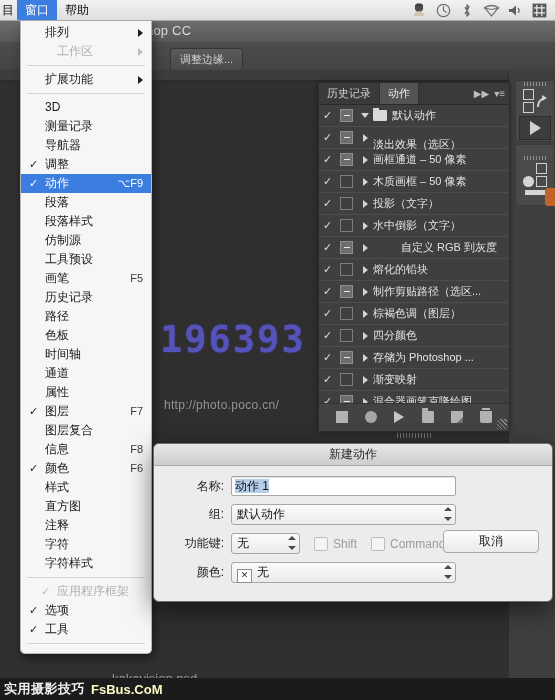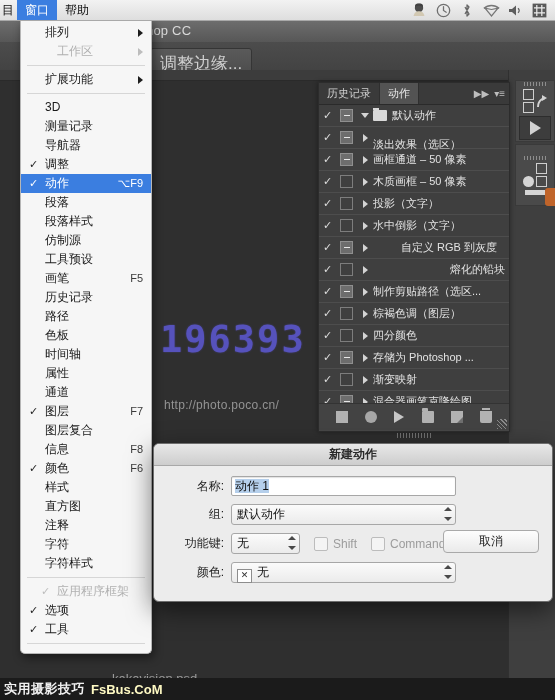--- a/index.html
+++ b/index.html
@@ -41,22 +41,22 @@
   .ps-title-txt {
     position: absolute; left: 146px; top: 23px; font-size: 13px; color: #d9d9d9;
     letter-spacing: .2px;
   }
   .ps-options {
     position: absolute; top: 42px; left: 0; width: 555px; height: 28px;
     background: linear-gradient(to bottom,#4c4c4c,#434343);
     border-bottom: 1px solid #2e2e2e;
   }
   .refine-btn {
-    position: absolute; left: 150px; top: 48px;
-    padding: 3px 9px; font-size: 17px; color: #cfcfcf;
+    position: absolute; left: 170px; top: 48px;
+    padding: 3px 9px; font-size: 11px; color: #cfcfcf;
     background: linear-gradient(to bottom,#5a5a5a,#4a4a4a);
     border: 1px solid #353535; border-radius: 3px;
   }
   .canvas-area {
     position: absolute; top: 70px; left: 0; width: 555px; height: 630px;
     background: #2f2f2f;
   }
   .doc-tabbar {
     position: absolute; top: 70px; left: 0; width: 555px; height: 10px;
     background: #3c3c3c; border-bottom: 1px solid #2a2a2a;
@@ -260,21 +260,20 @@
     box-shadow: 0 8px 26px rgba(0,0,0,.55);
     z-index: 80;
     overflow: hidden;
   }
   .dlg-title {
     height: 21px; line-height: 21px; text-align: center;
     font-size: 12px; color: #2b2b2b;
     background: linear-gradient(to bottom,#e8e8e8,#cdcdcd);
     border-bottom: 1px solid #a8a8a8;
     border-radius: 5px 5px 0 0;
-    font-weight: bold;
   }
   .dlg-body { padding: 10px 22px 0 12px; position: relative; }
   .frow { display: flex; align-items: center; margin-bottom: 8px; }
   .flabel { width: 58px; text-align: right; font-size: 12px; color: #1f1f1f; padding-right: 7px; flex:0 0 auto;}
   .ftext {
     width: 217px; height: 18px; background: #fff;
     border: 1px solid #a7a7a7; border-radius: 2px;
     font-size: 12px; color: #111; padding: 0 3px; line-height:18px;
     box-shadow: inset 0 1px 1px rgba(0,0,0,.12);
   }
@@ -461,21 +460,21 @@
           </div>
         </div>
         <div class="arow">
           <div class="c-check">✓</div>
           <div class="c-box">
             <div class="mini off"></div>
           </div>
           <div class="c-tri">
             <div class="tri"></div>
           </div>
-          <div class="c-lbl" style="display: flex; align-items: center; justify-content: flex-end;">
+          <div class="c-lbl" style="display: flex; align-items: center;">
             <span>熔化的铅块</span>
           </div>
         </div>
         <div class="arow">
           <div class="c-check">✓</div>
           <div class="c-box">
             <div class="mini on"></div>
           </div>
           <div class="c-tri">
             <div class="tri"></div>
@@ -656,24 +655,24 @@
       <div class="mi">
         <span class="lbl">路径</span>
       </div>
       <div class="mi">
         <span class="lbl">色板</span>
       </div>
       <div class="mi">
         <span class="lbl">时间轴</span>
       </div>
       <div class="mi">
+        <span class="lbl">通道</span>
+      </div>
+      <div class="mi">
         <span class="lbl">属性</span>
-      </div>
-      <div class="mi">
-        <span class="lbl">通道</span>
       </div>
       <div class="mi">
         <span class="chk">✓</span>
         <span class="lbl">图层</span>
         <span class="sc">F7</span>
       </div>
       <div class="mi">
         <span class="lbl">图层复合</span>
       </div>
       <div class="mi">

